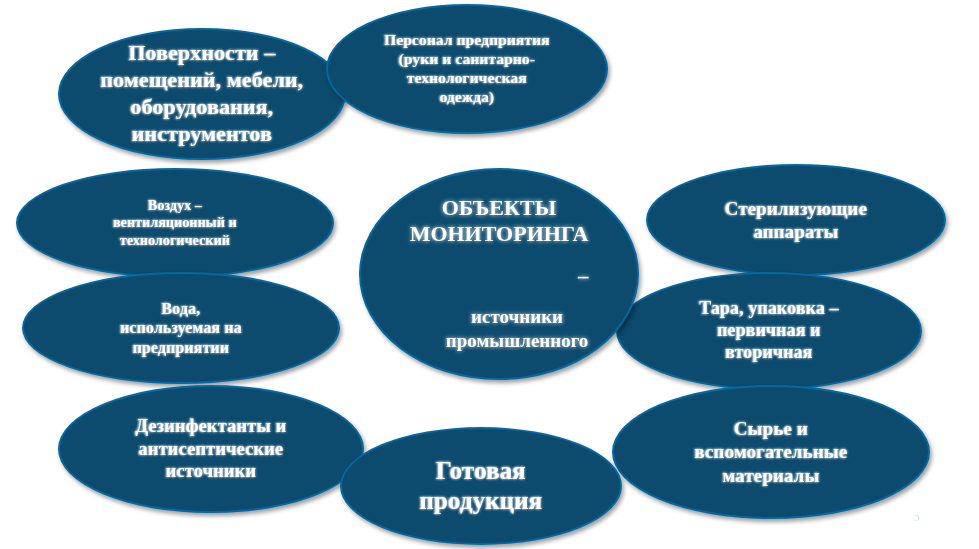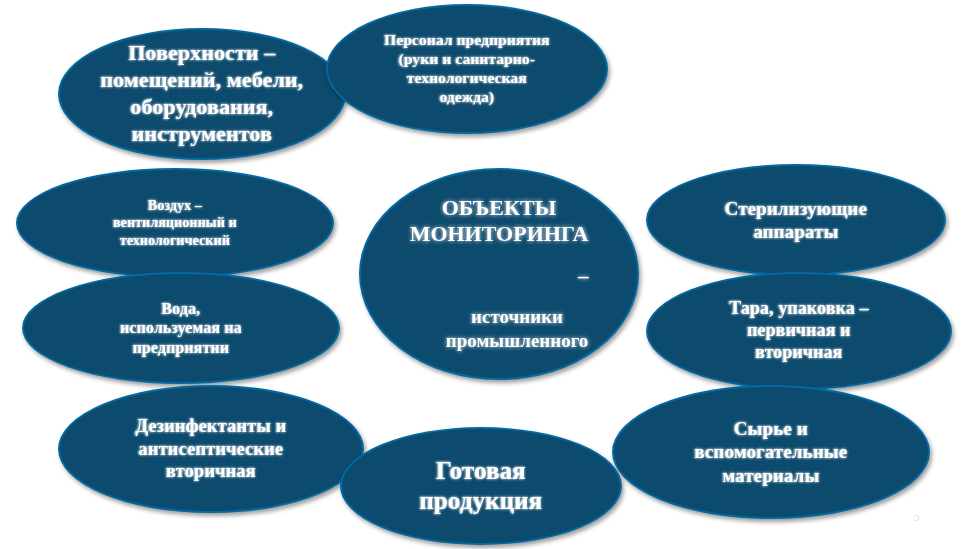--- a/index.html
+++ b/index.html
@@ -44,21 +44,21 @@
   
   #n-surfaces   { left:  58px; top:  28px; width: 288px; height: 132px; }
   #n-personnel  { left: 326px; top:   4px; width: 282px; height: 130px; z-index: 3; }
   #n-media      { left: 630px; top:  21px; width: 308px; height: 140px; }
 
   #n-air        { left:  16px; top: 168px; width: 318px; height: 110px; }
   #n-center     { left: 359px; top: 168px; width: 280px; height: 212px; z-index: 4; }
   #n-steril     { left: 646px; top: 164px; width: 300px; height: 112px; }
 
   #n-water      { left:  22px; top: 272px; width: 318px; height: 112px; }
-  #n-packaging  { left: 646px; top: 272px; width: 306px; height: 118px; }
+  #n-packaging  { left: 616px; top: 272px; width: 306px; height: 118px; }
 
   #n-disinf     { left:  58px; top: 385px; width: 306px; height: 128px; }
   #n-product    { left: 340px; top: 427px; width: 282px; height: 118px; z-index: 3; }
   #n-raw        { left: 612px; top: 385px; width: 318px; height: 134px; }
 
   
   #n-surfaces  .label { font-size: 22px; }
   #n-personnel .label { font-size: 15.5px; }
   #n-media     .label { font-size: 17.5px; }
   #n-air       .label { font-size: 14px; }
@@ -169,21 +169,21 @@
 
   <div class="node" id="n-packaging">
     <span class="label">Тара, упаковка –
 первичная и
 вторичная</span>
   </div>
 
   <div class="node" id="n-disinf">
     <span class="label">Дезинфектанты и
 антисептические
-вторичная</span>
+источники</span>
   </div>
 
   <div class="node" id="n-product">
     <span class="label">Готовая
 продукция</span>
   </div>
 
   <div class="node" id="n-raw">
     <span class="label">Сырье и
 вспомогательные

